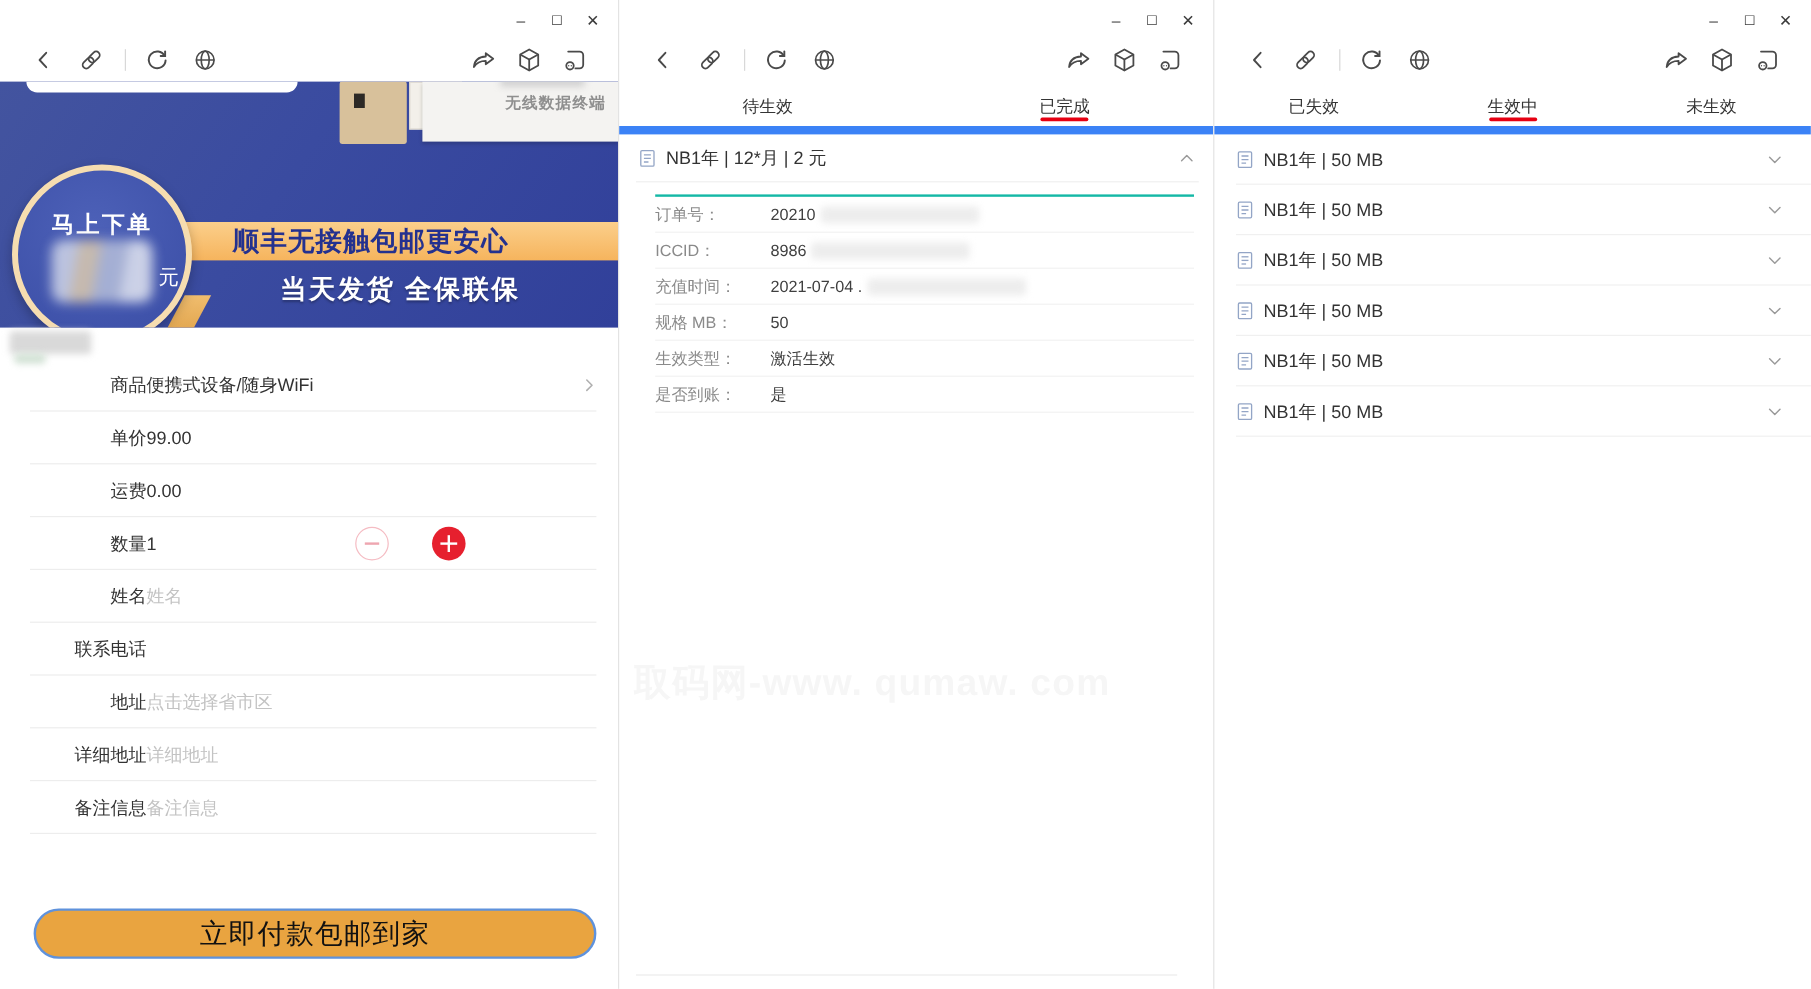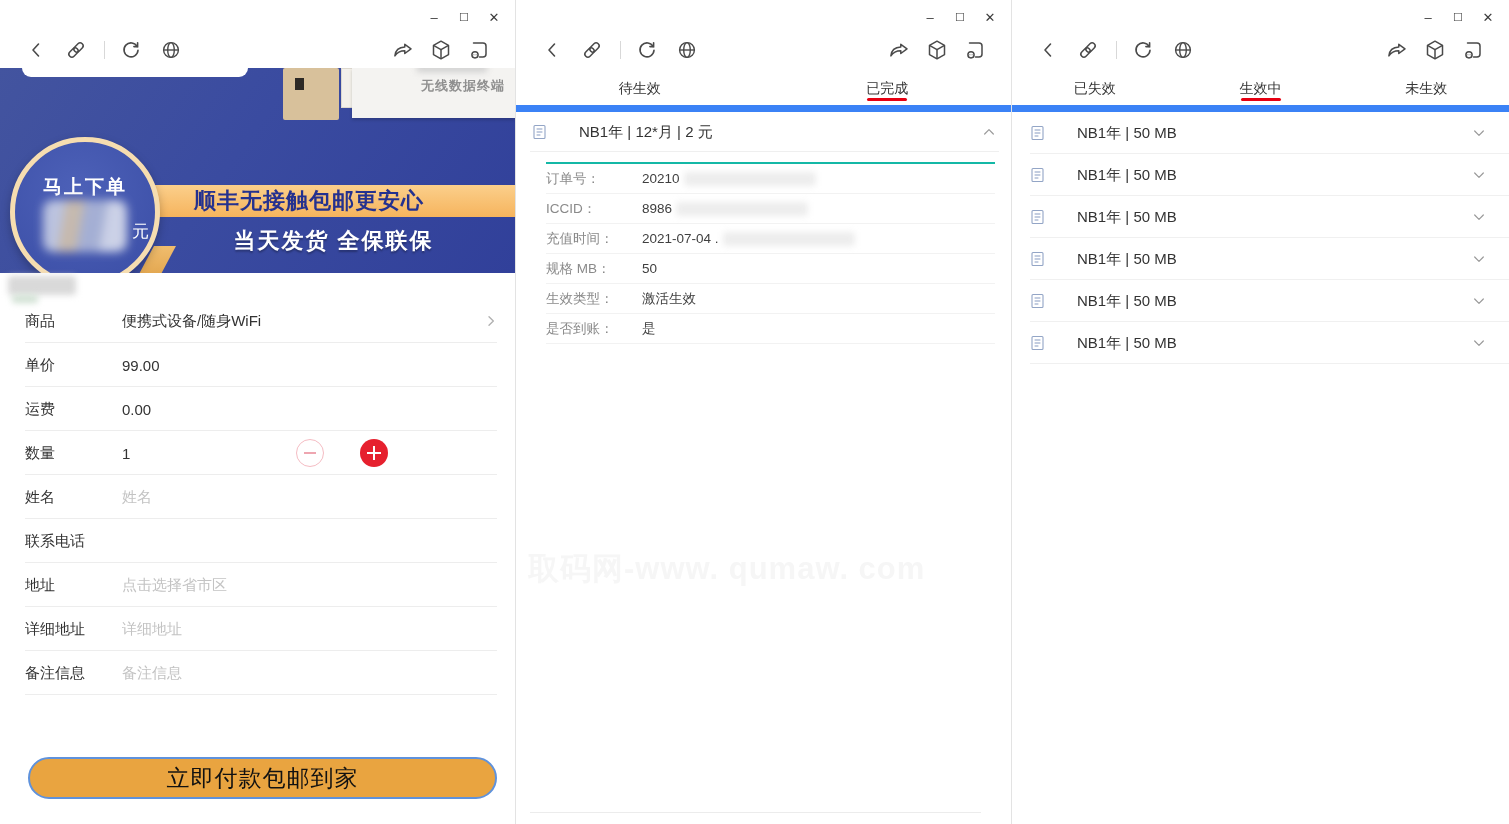--- a/index.html
+++ b/index.html
@@ -42,34 +42,34 @@
   .banner .ribbon { position:absolute; left:152px; top:117px; right:0; height:32px; background:linear-gradient(#fbcf8b,#f6b45d); display:flex; align-items:center; }
   .banner .ribbon span { margin-left:42px; font-size:22px; font-weight:bold; color:#24318f; letter-spacing:1px; }
   .banner .headline { position:absolute; left:152px; top:158px; right:0; text-align:center; color:#fff; font-size:22px; font-weight:bold; letter-spacing:2px; text-shadow:0 2px 2px rgba(0,0,0,.3); white-space:nowrap; }
   .brand-blur { position:absolute; left:8px; top:276px; width:68px; height:19px; background:#d9d9d9; border-radius:3px; filter:blur(3px); }
   .brand-blur2 { position:absolute; left:12px; top:295px; width:26px; height:8px; background:#cfe0d2; border-radius:3px; filter:blur(3px); }
 
   
   .form { position:absolute; left:0; top:299px; width:100%; }
   .frow { position:relative; height:44px; display:flex; align-items:center; padding-left:25px; padding-right:18px; }
   .frow::after { content:""; position:absolute; left:25px; right:18px; bottom:0; height:1px; background:#ededed; }
-  .frow .flabel { width:97px; font-size:15px; color:#333; flex:none; }
+  .frow .flabel { width:97px; font-size:15px; color:#333; flex:none;text-align:right; }
   .frow .fvalue { font-size:15px; color:#333; }
   .frow .fplaceholder { font-size:15px; color:#c3c3c3; }
   .frow .chev { position:absolute; right:16px; top:50%; transform:translateY(-50%); }
   .stepper { position:absolute; left:296px; top:8px; width:110px; height:28px; }
   .step-minus { position:absolute; left:0; top:0; width:28px; height:28px; border-radius:50%; border:1px solid #f5bcc3; display:flex; align-items:center; justify-content:center; cursor:pointer; }
   .step-minus i { display:block; width:12px; height:2px; background:#eea6b0; }
   .step-plus { position:absolute; left:64px; top:0; width:28px; height:28px; border-radius:50%; background:#e6202e; display:flex; align-items:center; justify-content:center; cursor:pointer; }
   .step-plus i { position:relative; display:block; width:14px; height:2px; background:#fff; }
   .step-plus i::after { content:""; position:absolute; left:6px; top:-6px; width:2px; height:14px; background:#fff; }
   .paybtn { position:absolute; left:28px; top:757px; width:469px; height:42px; border-radius:22px; background:#e9a440; border:2px solid #5f92dc; color:#111; font-size:23px; letter-spacing:1px; display:flex; align-items:center; justify-content:center; cursor:pointer; font-family:"Liberation Sans", sans-serif; }
 
   
-  .itemrow { position:relative; display:flex; align-items:center; padding:0 14px 0 16px; cursor:pointer;gap:24px; }
+  .itemrow { position:relative; display:flex; align-items:center; padding:0 14px 0 16px; cursor:pointer; }
   .itemrow .doc { flex:none; margin-right:8px; }
   .itemrow .ititle { font-size:15px; color:#333; }
   .itemrow .ichev { margin-left:auto; }
   #w2 .itemrow { height:40px; }
   #w2 .itemrow::after { content:""; position:absolute; left:14px; right:12px; bottom:0; height:1px; background:#efefef; }
   #w3 .itemrow { height:42px; padding-left:18px; padding-right:22px; }
   #w3 .itemrow::after { content:""; position:absolute; left:18px; right:0; bottom:0; height:1px; background:#f0f0f0; }
 
   .details { margin:10px 16px 0 30px; border-top:2px solid #14b8a6; }
   .drow { position:relative; height:30px; display:flex; align-items:center; border-bottom:1px solid #f2f2f2; }

